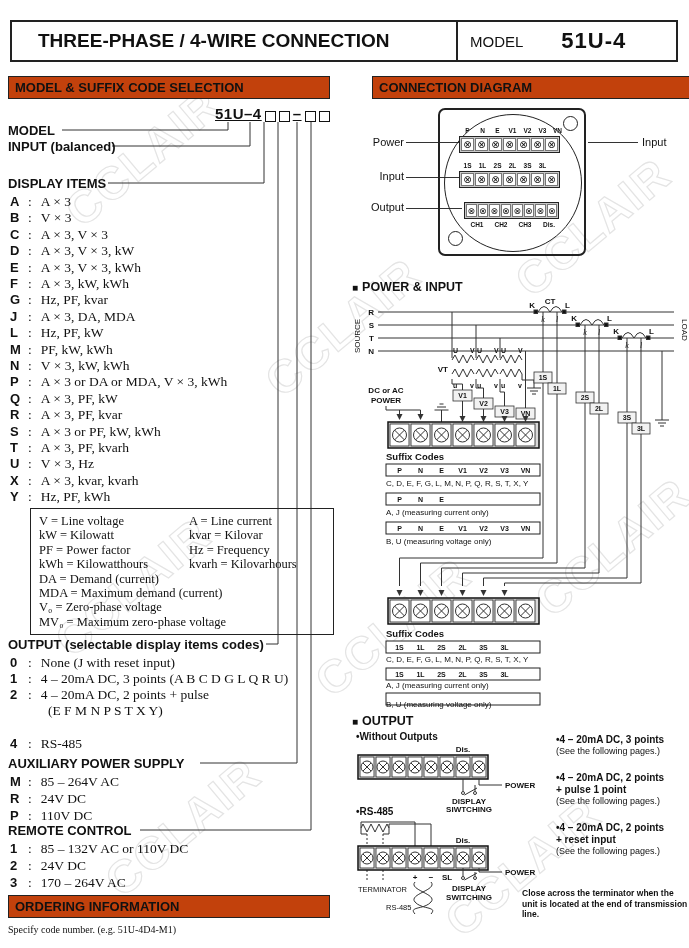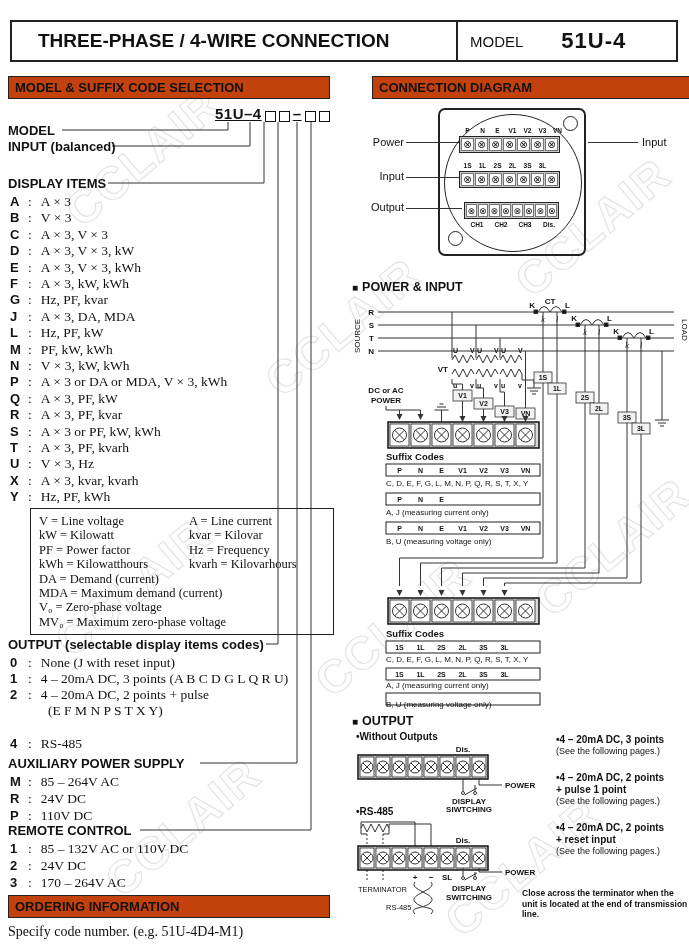--- a/index.html
+++ b/index.html
@@ -153,21 +153,21 @@
   <div class="abs li" style="top:774px;"><b>M</b><span class="co">:</span><span>85 – 264V AC</span></div>
   <div class="abs li" style="top:791px;"><b>R</b><span class="co">:</span><span>24V DC</span></div>
   <div class="abs li" style="top:808px;"><b>P</b><span class="co">:</span><span>110V DC</span></div>
 
   <div class="abs bh" style="left:8px;top:823px;">REMOTE CONTROL</div>
   <div class="abs li" style="top:841px;"><b>1</b><span class="co">:</span><span>85 – 132V AC or 110V DC</span></div>
   <div class="abs li" style="top:858px;"><b>2</b><span class="co">:</span><span>24V DC</span></div>
   <div class="abs li" style="top:875px;"><b>3</b><span class="co">:</span><span>170 – 264V AC</span></div>
 
   <div class="abs sechdr" style="left:8px;top:895px;width:322px;">ORDERING INFORMATION</div>
-  <div class="abs serif" style="left:8px;top:924px;font-size:14px;">Specify code number. (e.g. 51U-4D4-M1)</div>
+  <div class="abs serif" style="left:8px;top:924px;font-size:10px;">Specify code number. (e.g. 51U-4D4-M1)</div>
 
   <div class="abs sechdr" style="left:352px;top:76px;width:334px;margin-left:20px;">CONNECTION DIAGRAM</div>
 
   <div class="abs plbl" style="left:360px;top:136px;width:44px;text-align:right;">Power</div>
   <div class="abs plbl" style="left:360px;top:170px;width:44px;text-align:right;">Input</div>
   <div class="abs plbl" style="left:360px;top:201px;width:44px;text-align:right;">Output</div>
   <div class="abs plbl" style="left:642px;top:136px;">Input</div>
   <div class="lline" style="left:406px;top:142px;width:54px;"></div>
   <div class="lline" style="left:406px;top:177px;width:54px;"></div>
   <div class="lline" style="left:406px;top:208px;width:56px;"></div>

